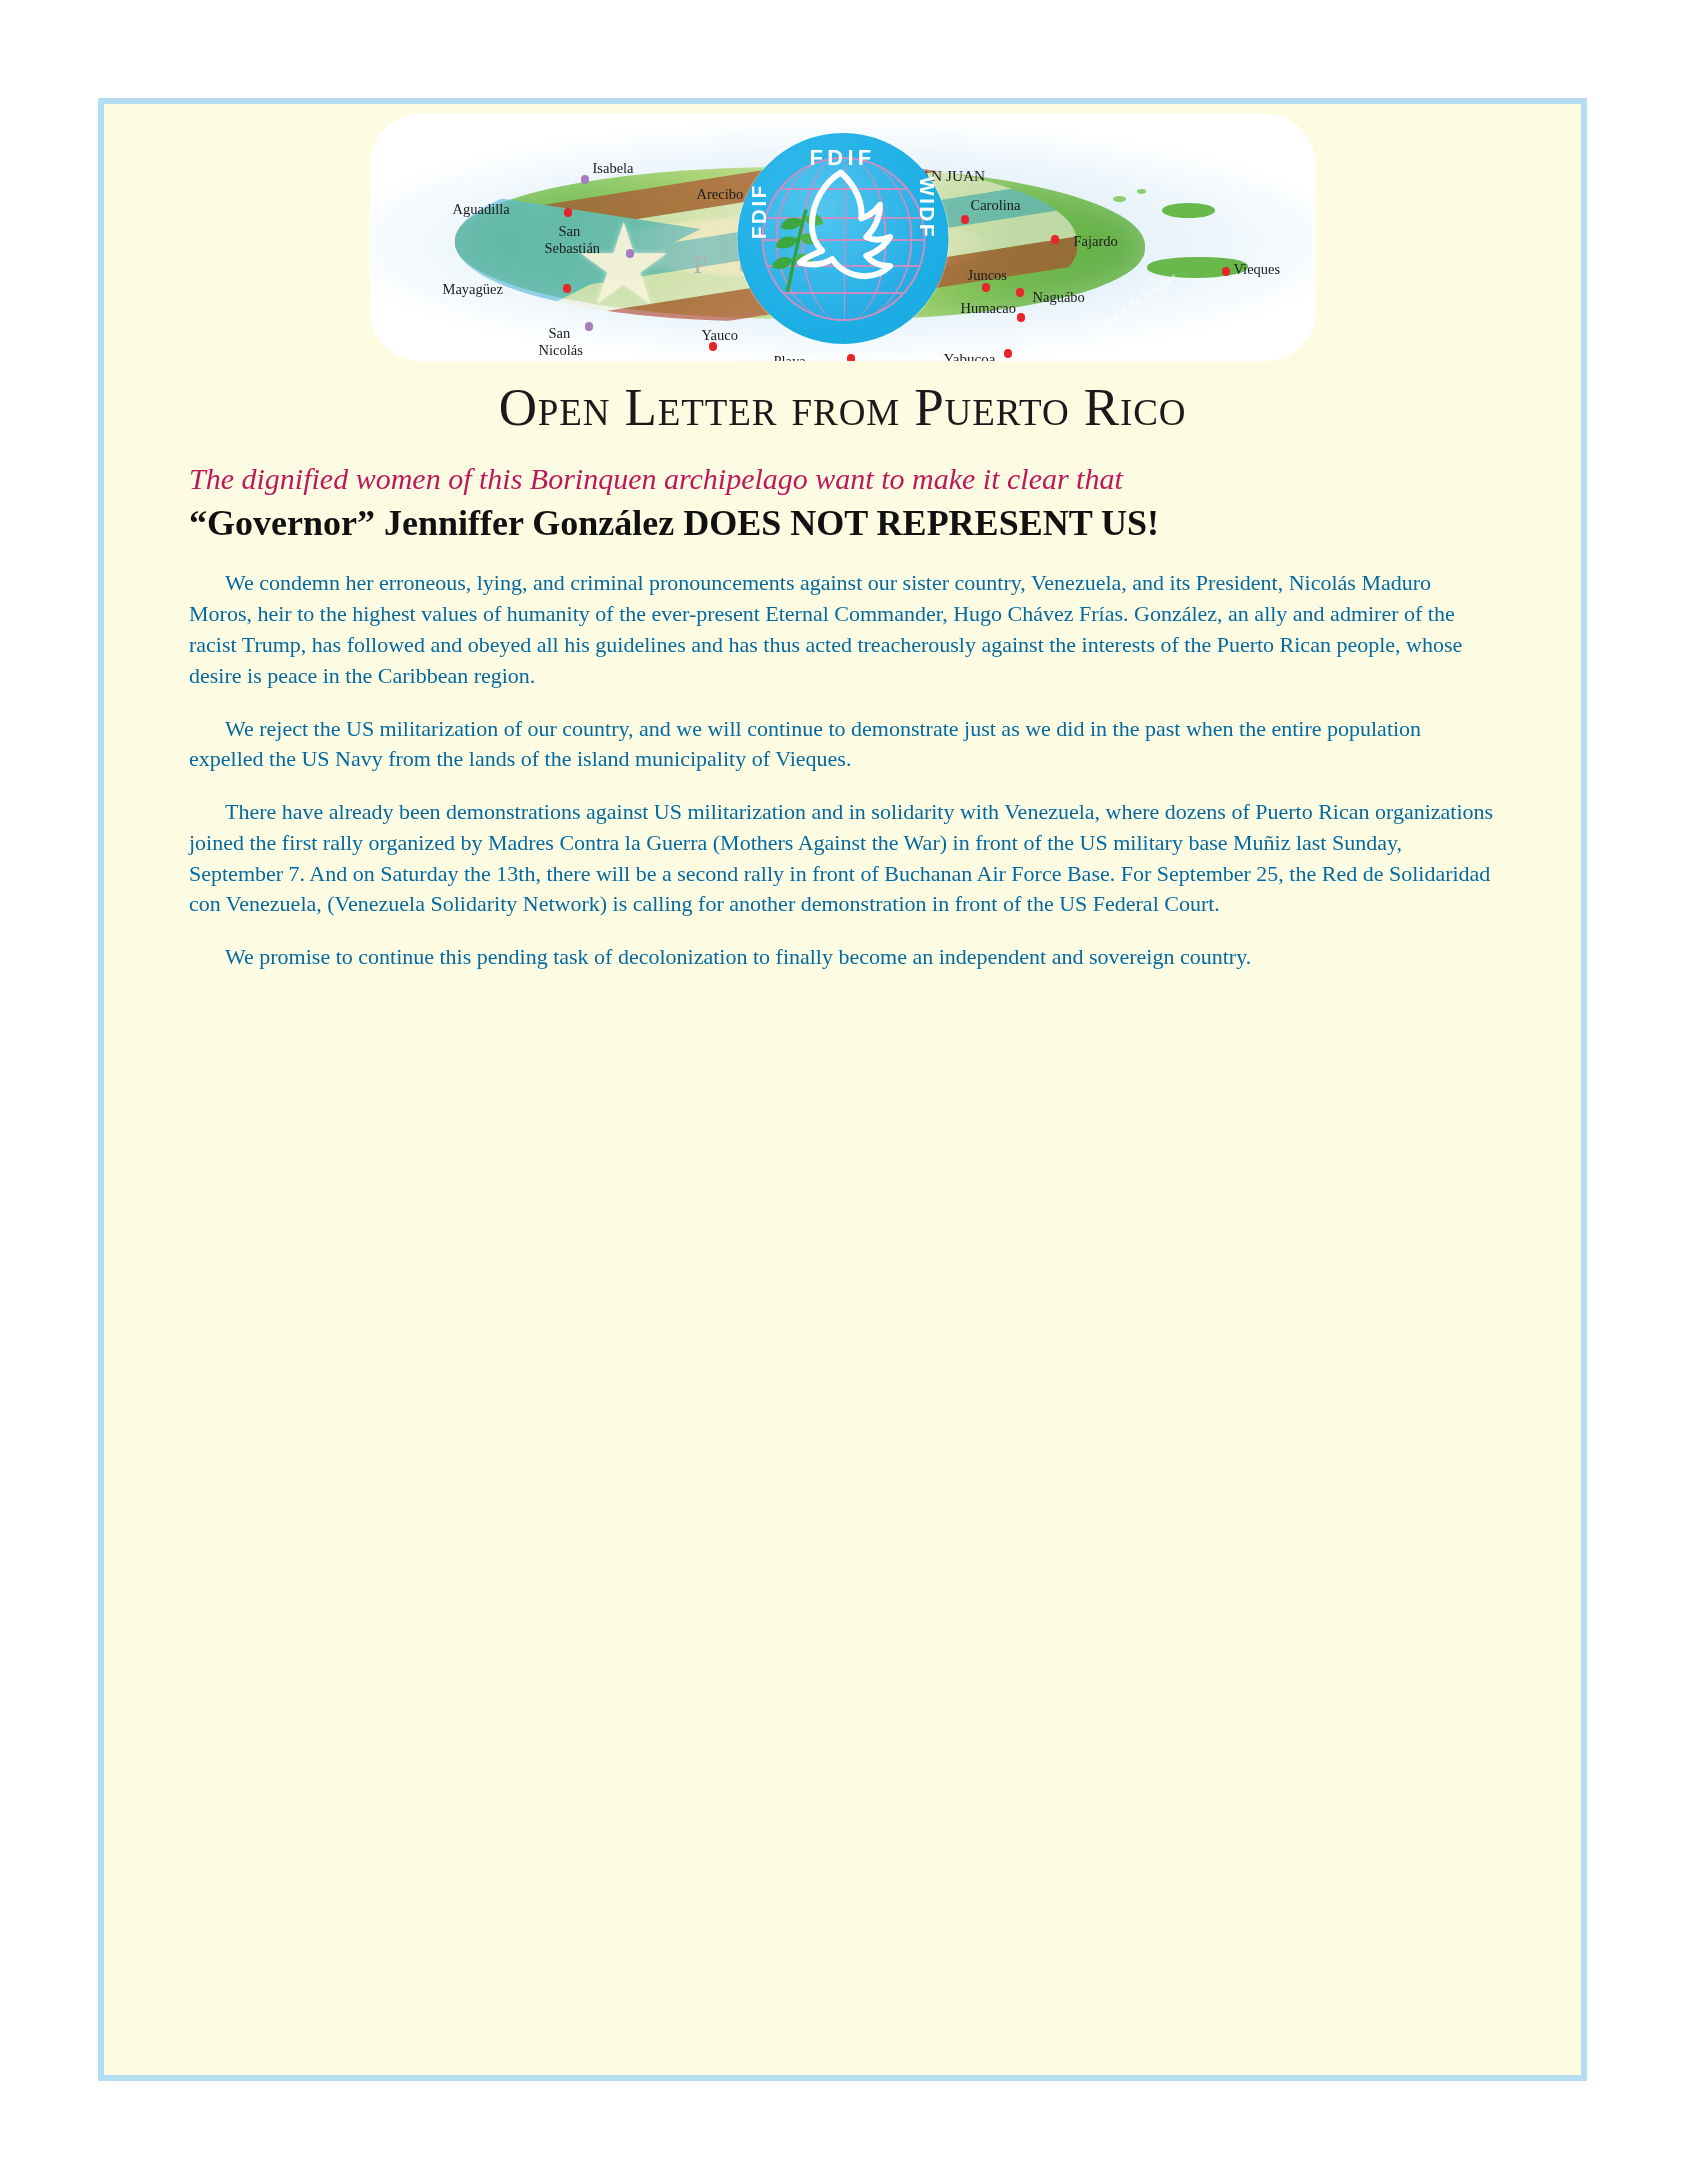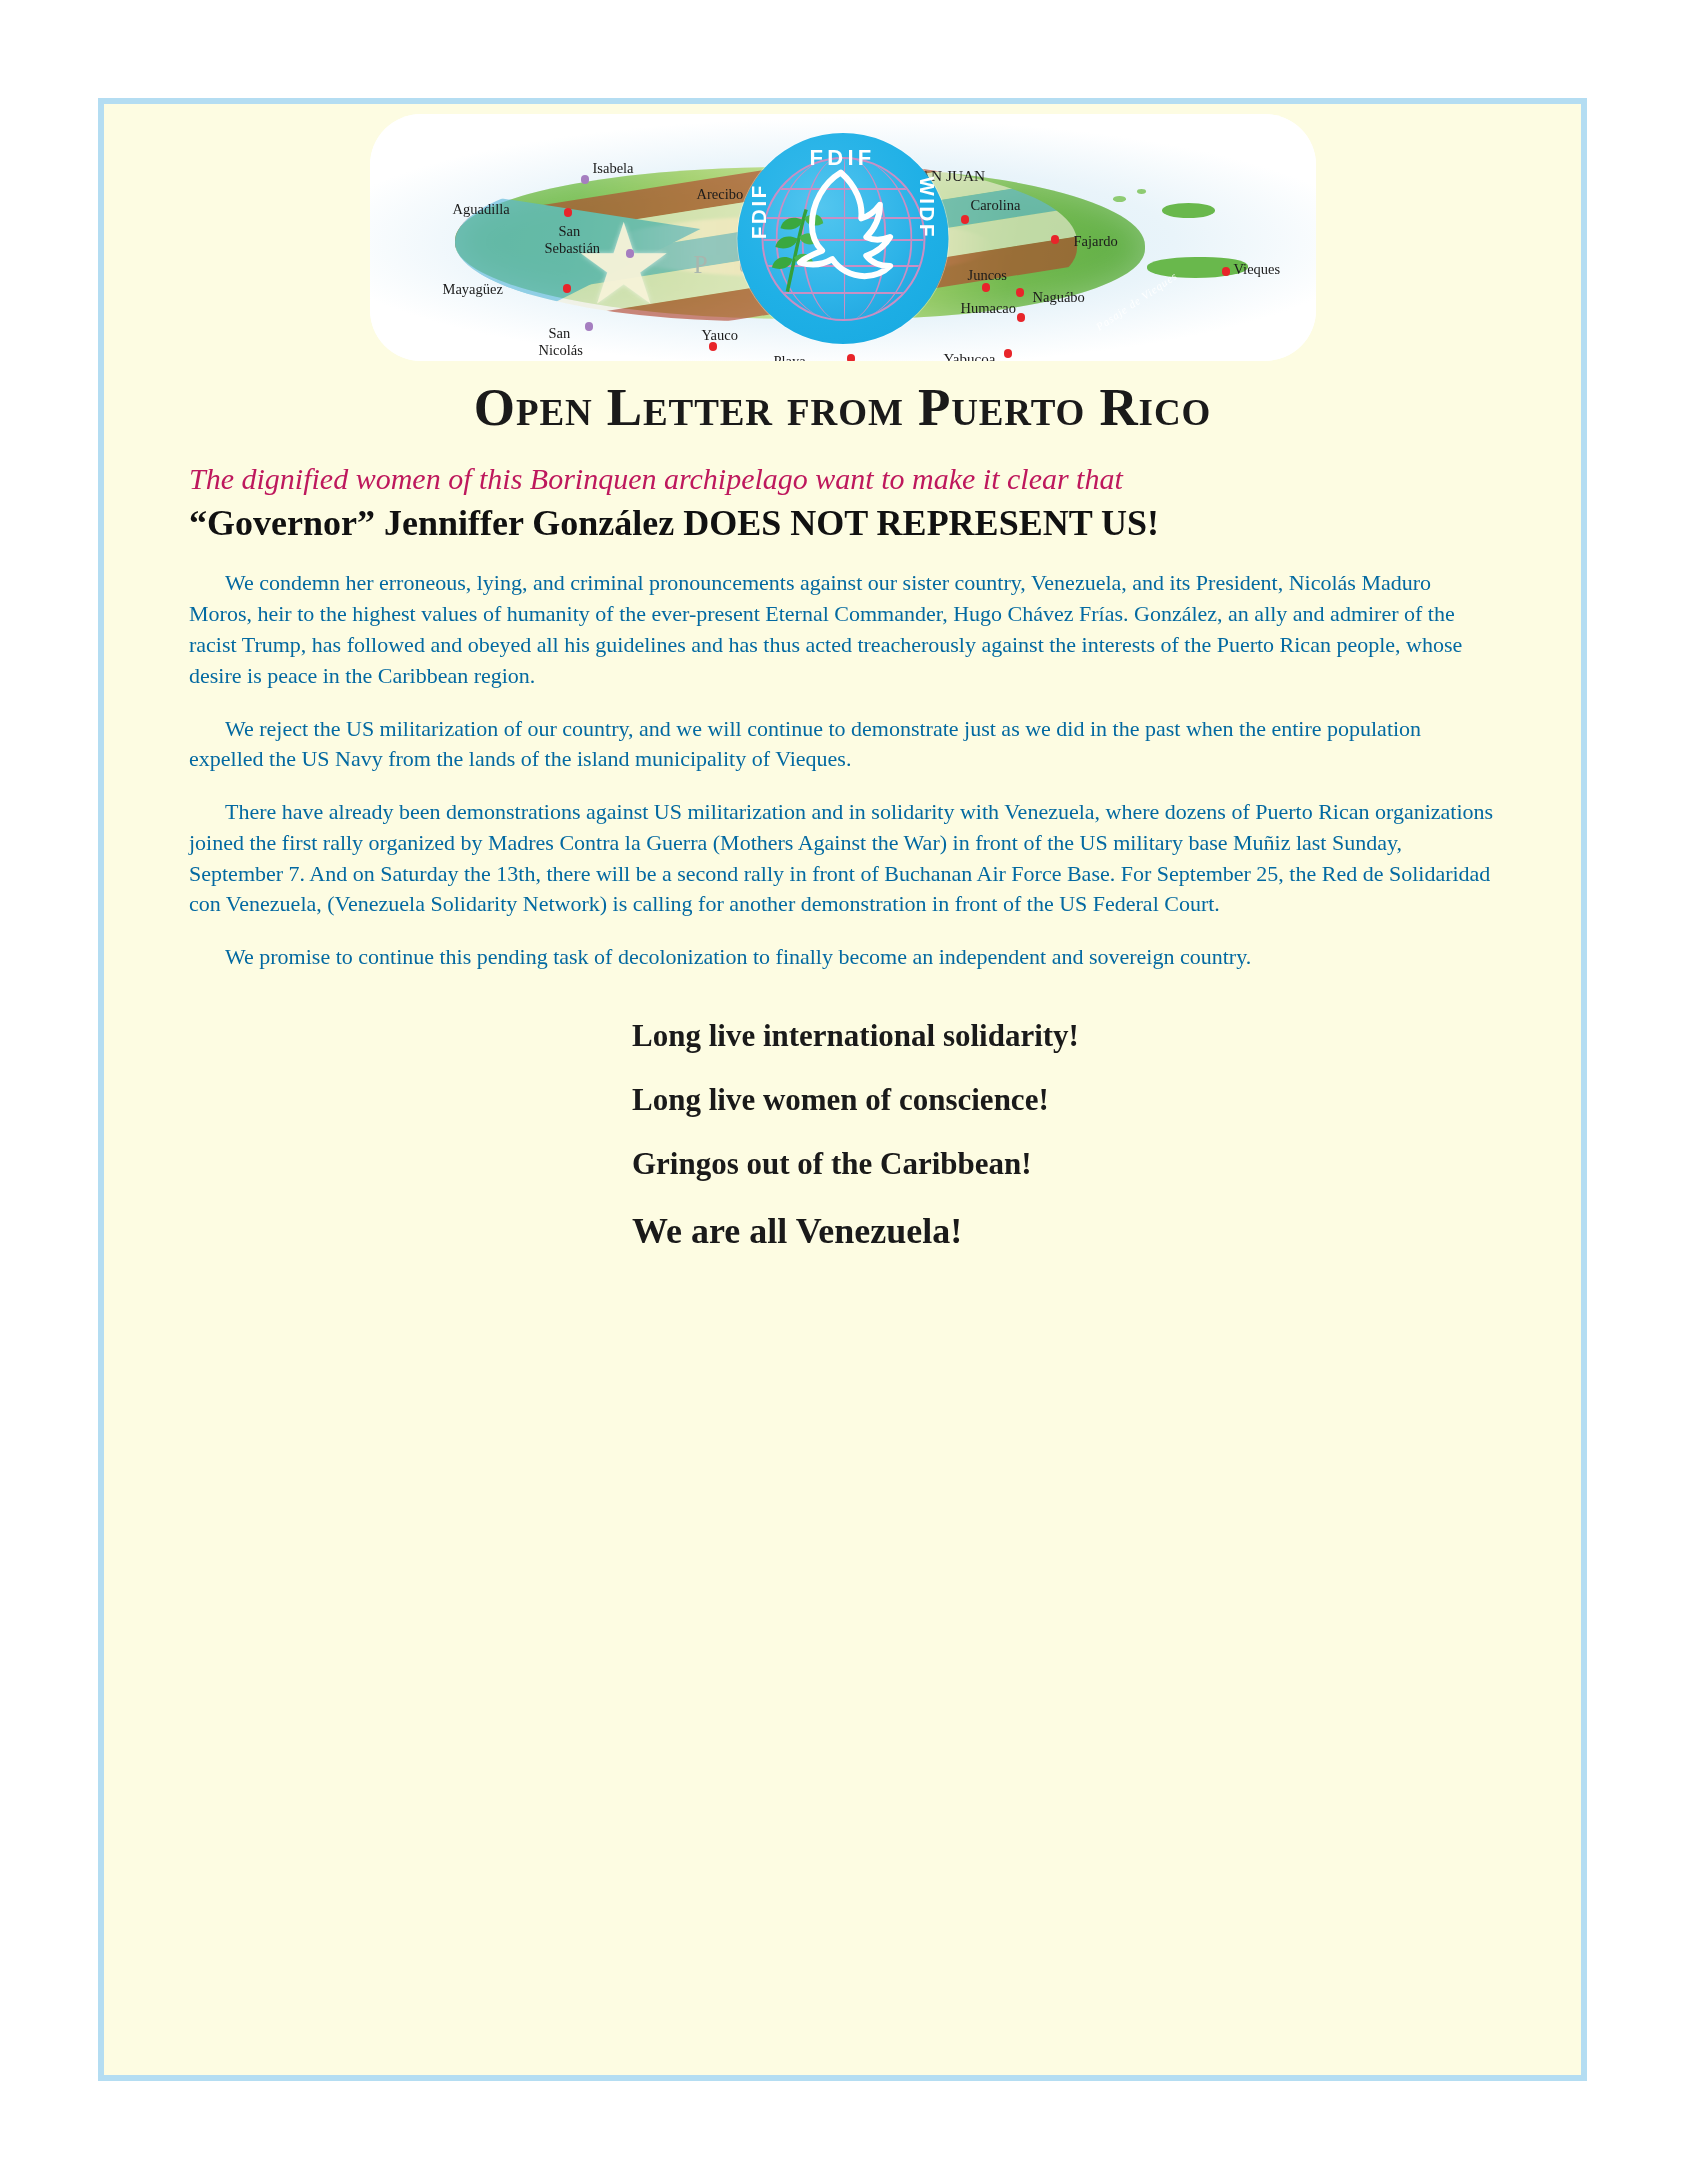--- a/index.html
+++ b/index.html
@@ -211,21 +211,21 @@
     font-family: "Liberation Sans", sans-serif;
     font-weight: bold;
   }
 
   
   .title {
     margin: 10.2px 0 0 0;
     text-align: center;
     font-family: "Liberation Serif", serif;
     font-size: 53px;
-    font-weight: 700;
+    font-weight: 400;
     font-variant: small-caps;
     letter-spacing: 0.9px;
     color: #1a1a1a;
     line-height: 1.05;
   }
 
   .lede {
     margin: 24px 85px 4px 85px;
     font-size: 30px;
     line-height: 1.28;
@@ -383,21 +383,15 @@
   <div class="lede">The dignified women of this Borinquen archipelago want to make it clear that</div>
   <div class="lede-strong">“Governor” Jenniffer González DOES NOT REPRESENT US!</div>
 
   <div class="body" id="body-paragraphs">
       <p>We condemn her erroneous, lying, and criminal pronouncements against our sister country, Venezuela, and its President, Nicolás Maduro Moros, heir to the highest values of humanity of the ever-present Eternal Commander, Hugo Chávez Frías. González, an ally and admirer of the racist Trump, has followed and obeyed all his guidelines and has thus acted treacherously against the interests of the Puerto Rican people, whose desire is peace in the Caribbean region.</p>
       <p>We reject the US militarization of our country, and we will continue to demonstrate just as we did in the past when the entire population expelled the US Navy from the lands of the island municipality of Vieques.</p>
       <p>There have already been demonstrations against US militarization and in solidarity with Venezuela, where dozens of Puerto Rican organizations joined the first rally organized by Madres Contra la Guerra (Mothers Against the War) in front of the US military base Muñiz last Sunday, September 7. And on Saturday the 13th, there will be a second rally in front of Buchanan Air Force Base. For September 25, the Red de Solidaridad con Venezuela, (Venezuela Solidarity Network) is calling for another demonstration in front of the US Federal Court.</p>
       <p>We promise to continue this pending task of decolonization to finally become an independent and sovereign country.</p>
     </div>
 
-  <div class="slogans" id="slogan-list">
-      <div class="sl">Long live international solidarity!</div>
-      <div class="sl">Long live women of conscience!</div>
-      <div class="sl">Gringos out of the Caribbean!</div>
-      <div class="sl final">We are all Venezuela!</div>
-    </div>
 
 </div>
 
 
 </body></html>

